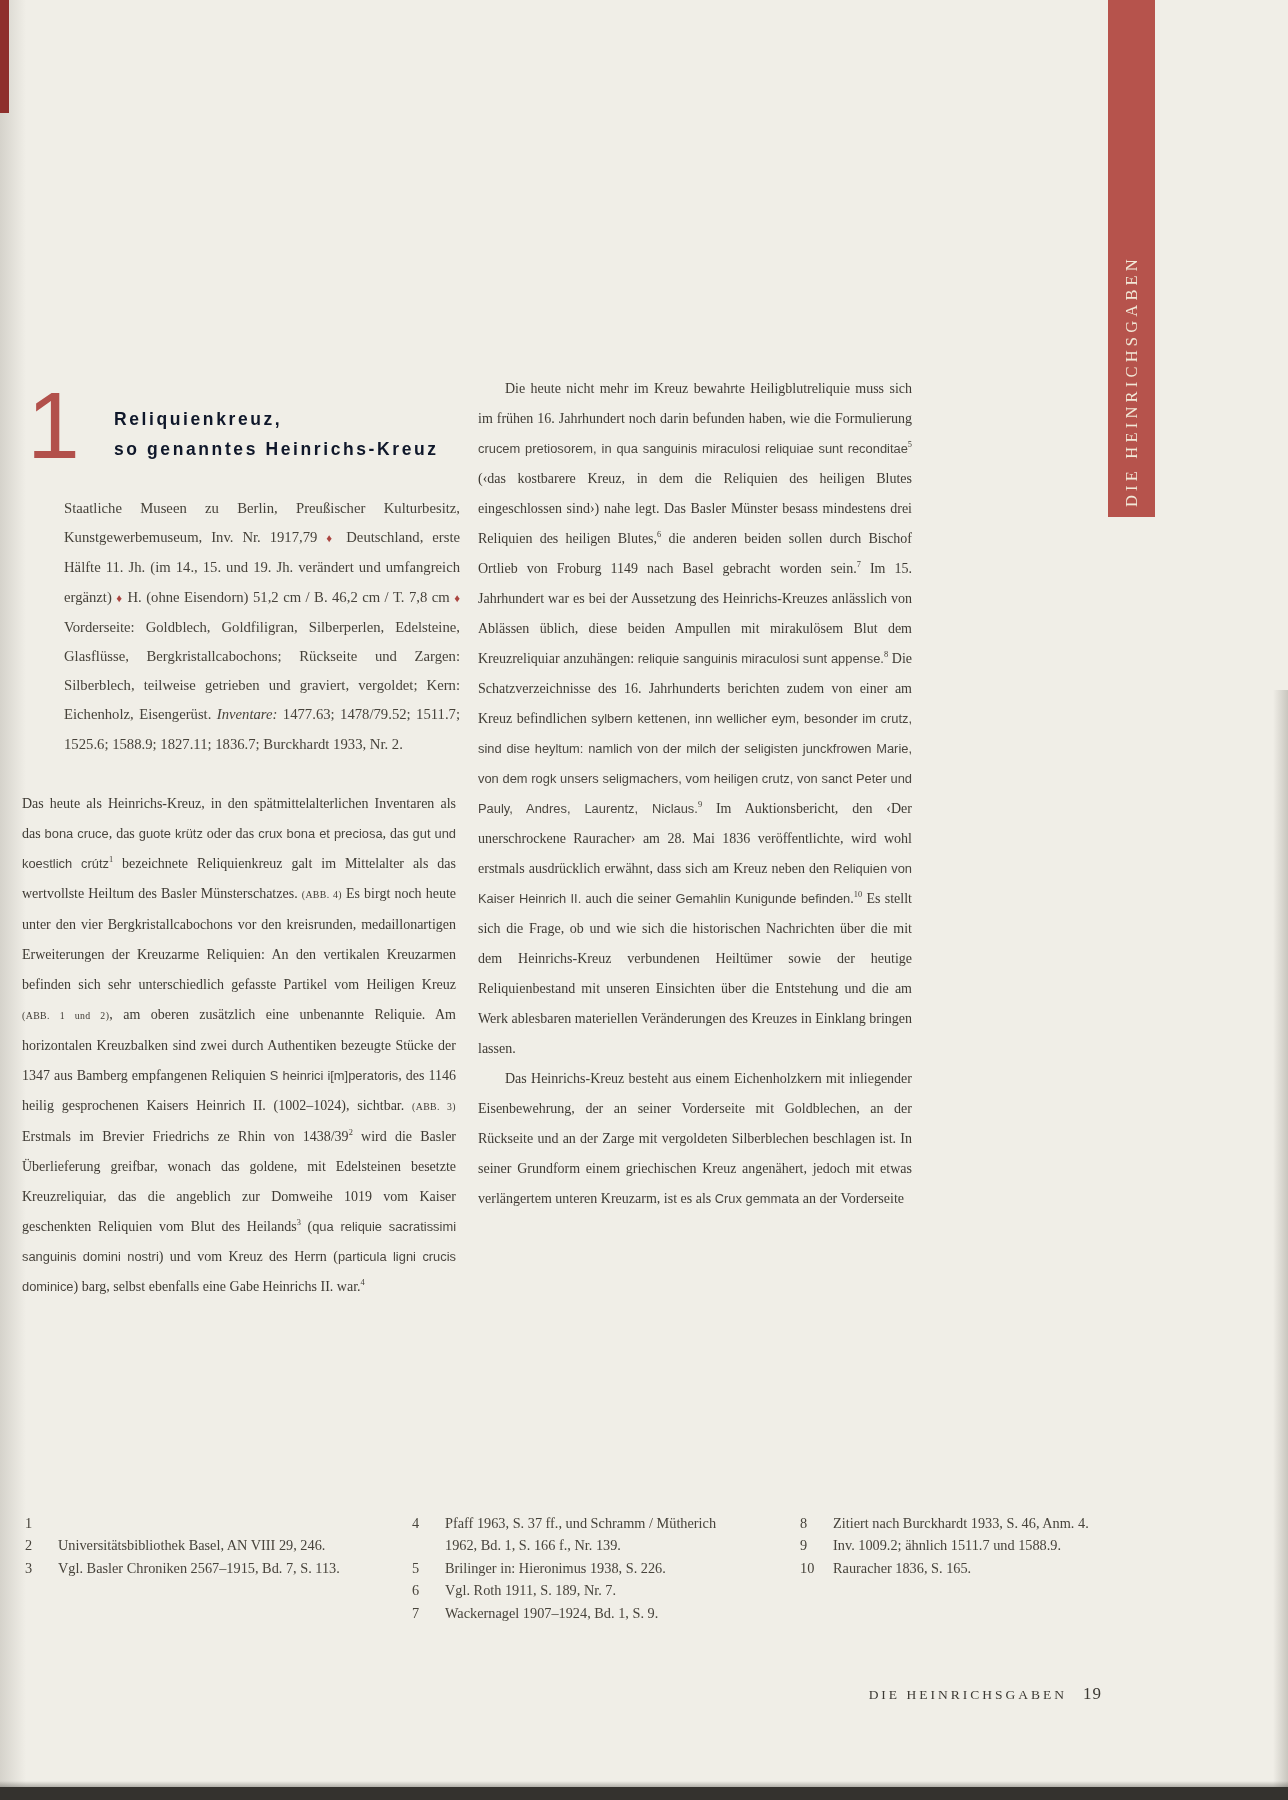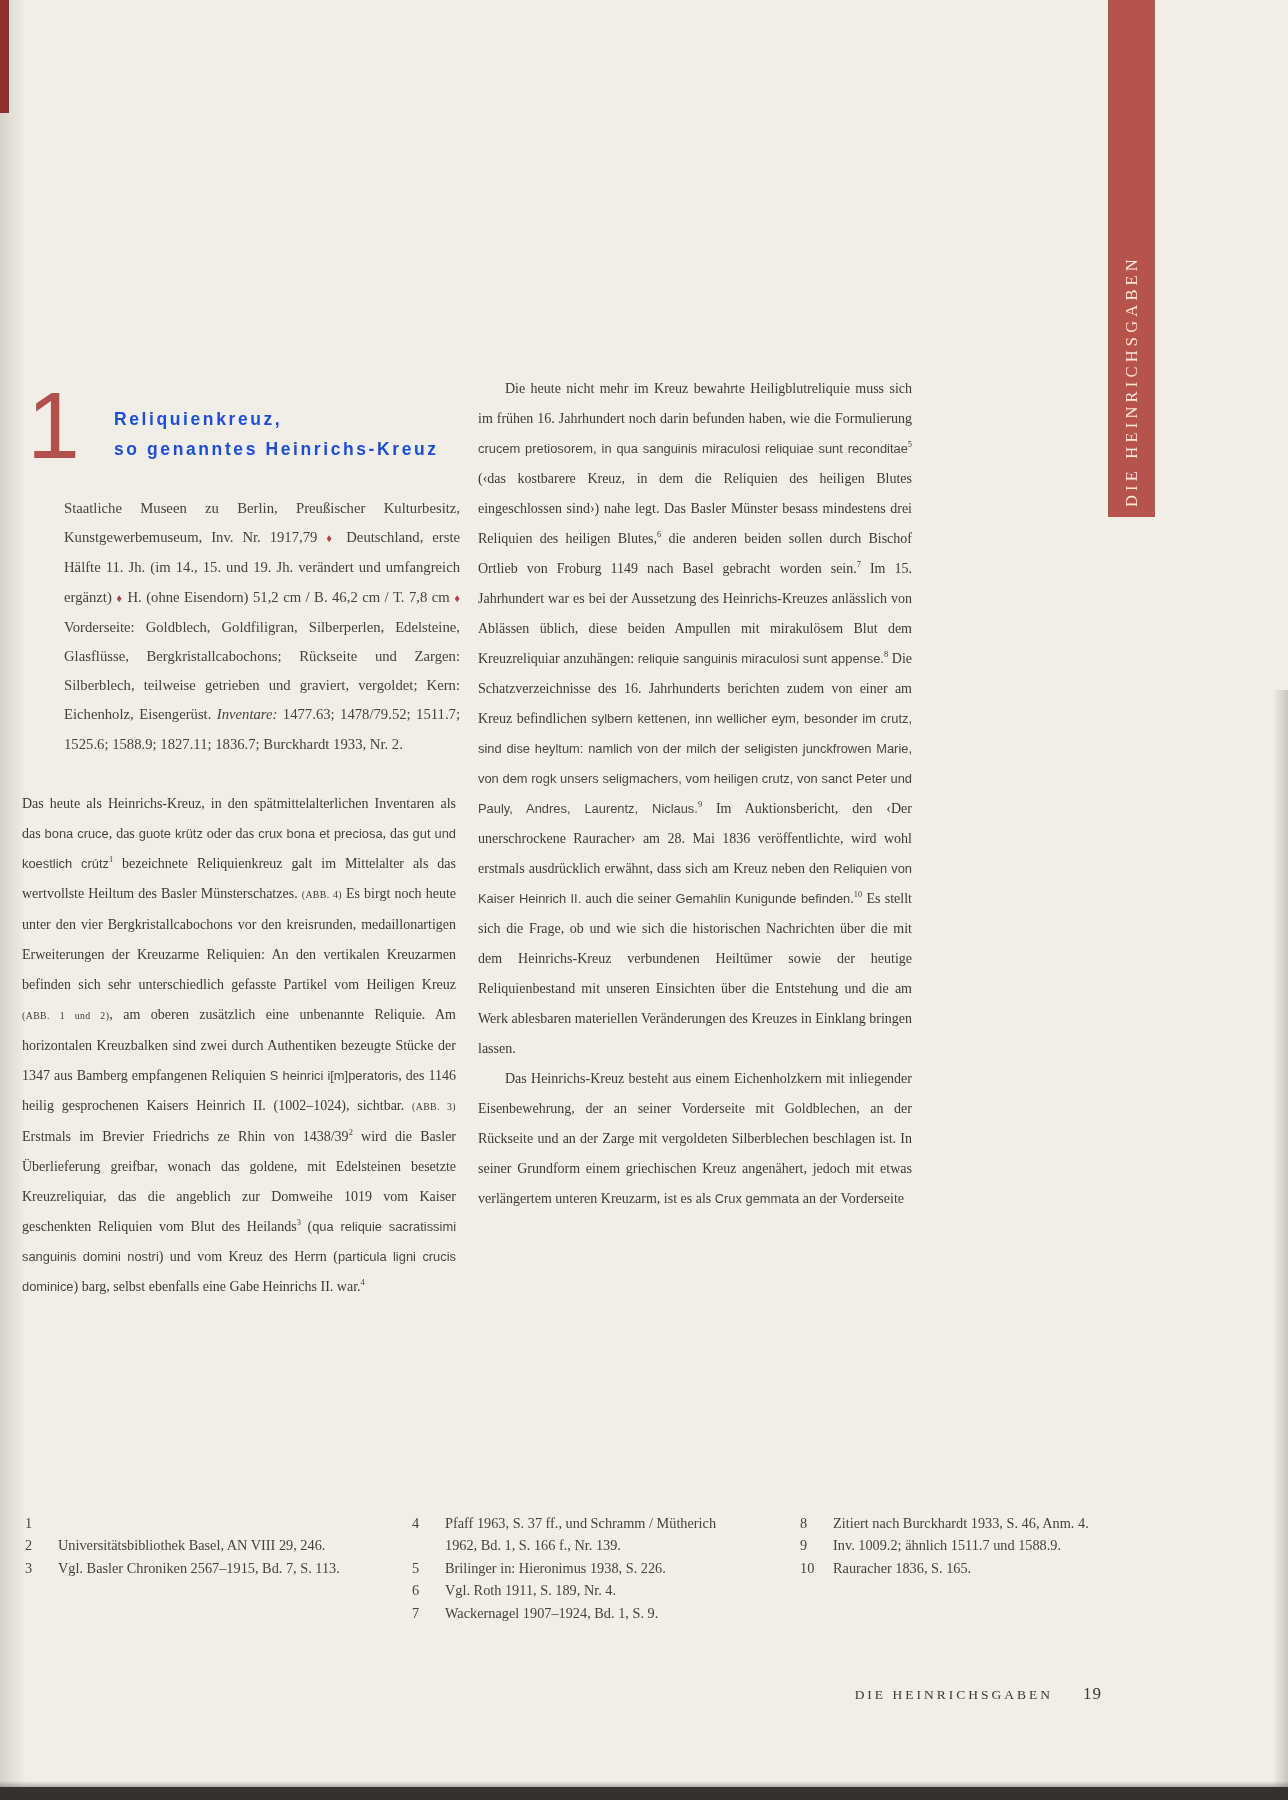--- a/index.html
+++ b/index.html
@@ -26,21 +26,21 @@
     font-family:"Liberation Serif",serif;font-size:16.5px;letter-spacing:4.2px;
     color:#f1e8d7;white-space:nowrap;
   }
 
   
   .chapter-num{position:absolute;left:27px;top:378px;
     font-family:"Liberation Sans",sans-serif;font-size:95px;line-height:1;
     color:#b2504b;}
   .title{position:absolute;left:114px;top:404px;
     font-family:"Liberation Sans",sans-serif;font-weight:700;
-    font-size:17.5px;letter-spacing:2.6px;line-height:30px;color:#1d4ed8;}
+    font-size:17.5px;letter-spacing:2.6px;line-height:30px;color:#0f172a;}
 
   
   .catalog{position:absolute;left:64px;top:494px;width:396px;
     font-size:14.7px;line-height:29.2px;text-align:justify;color:#46423a;}
 
   
   .col{position:absolute;width:434px;font-size:14px;line-height:30px;
     text-align:justify;color:#3e3a33;}
   .col-left{left:22px;top:789px;}
   .col-right{left:478px;top:374px;}
@@ -62,21 +62,21 @@
   .fn-col1{left:25px;width:330px;}
   .fn-col2{left:412px;width:336px;}
   .fn-col3{left:800px;width:330px;}
   .fn{display:flex;}
   .fn-num{flex:0 0 33px;}
   .fn-text{flex:1;}
 
   
   .pagefoot{position:absolute;top:1684px;left:700px;width:402px;text-align:right;color:#3c3933;}
   .pagefoot .sect{font-size:13.5px;letter-spacing:3px;}
-  .pagefoot .num{font-size:17px;letter-spacing:1px;margin-left:30px;}
+  .pagefoot .num{font-size:17px;letter-spacing:1px;margin-left:16px;}
 </style>
 </head>
 <body>
 
 <div class="edge-left-shadow"></div>
 <div class="edge-red"></div>
 <div class="edge-right"></div>
 <div class="edge-bottom-fade"></div>
 <div class="edge-bottom"></div>
 
@@ -119,21 +119,21 @@
     <div class="fn">
       <span class="fn-num">4</span>
       <span class="fn-text"><span class="sg-r">Pfaff 1963, S. 37 ff., und Schramm / Mütherich 1962, Bd. 1, S. 166 f., Nr. 139.</span></span>
     </div>
     <div class="fn">
       <span class="fn-num">5</span>
       <span class="fn-text"><span class="sg-r">Brilinger in: Hieronimus 1938, S. 226.</span></span>
     </div>
     <div class="fn">
       <span class="fn-num">6</span>
-      <span class="fn-text"><span class="sg-r">Vgl. Roth 1911, S. 189, Nr. 4.</span></span>
+      <span class="fn-text"><span class="sg-r">Vgl. Roth 1911, S. 189, Nr. 7.</span></span>
     </div>
     <div class="fn">
       <span class="fn-num">7</span>
       <span class="fn-text"><span class="sg-r">Wackernagel 1907–1924, Bd. 1, S. 9.</span></span>
     </div>
   </div>
   <div class="fn-col fn-col3">
     <div class="fn">
       <span class="fn-num">8</span>
       <span class="fn-text"><span class="sg-r">Zitiert nach Burckhardt 1933, S. 46, Anm. 4.</span></span>

